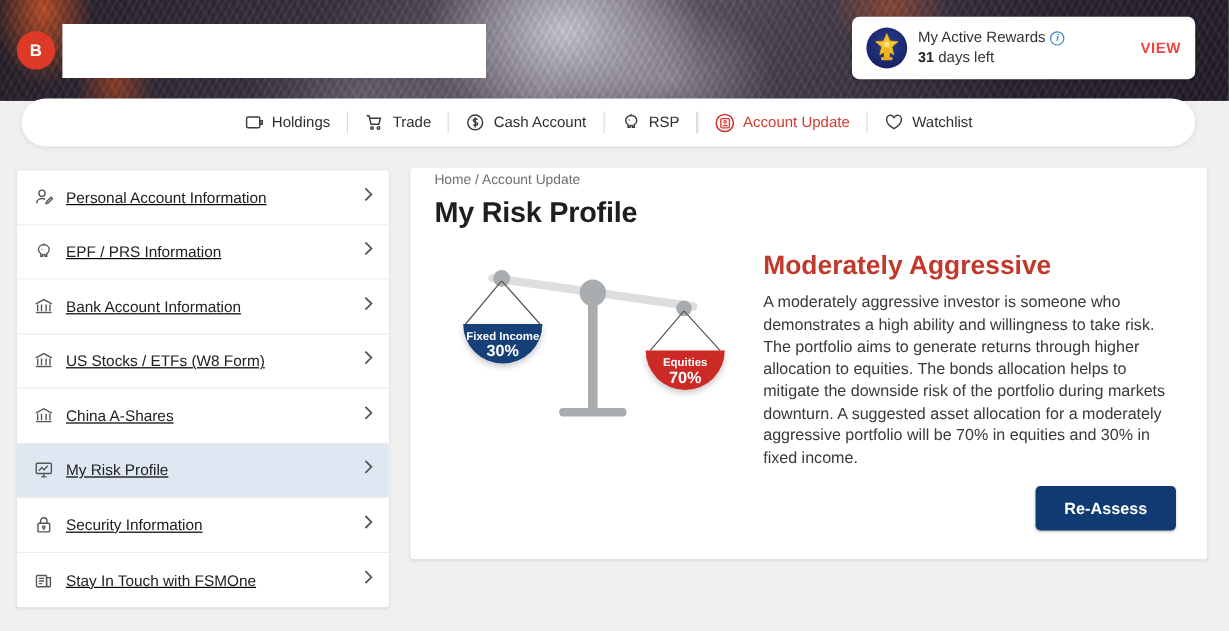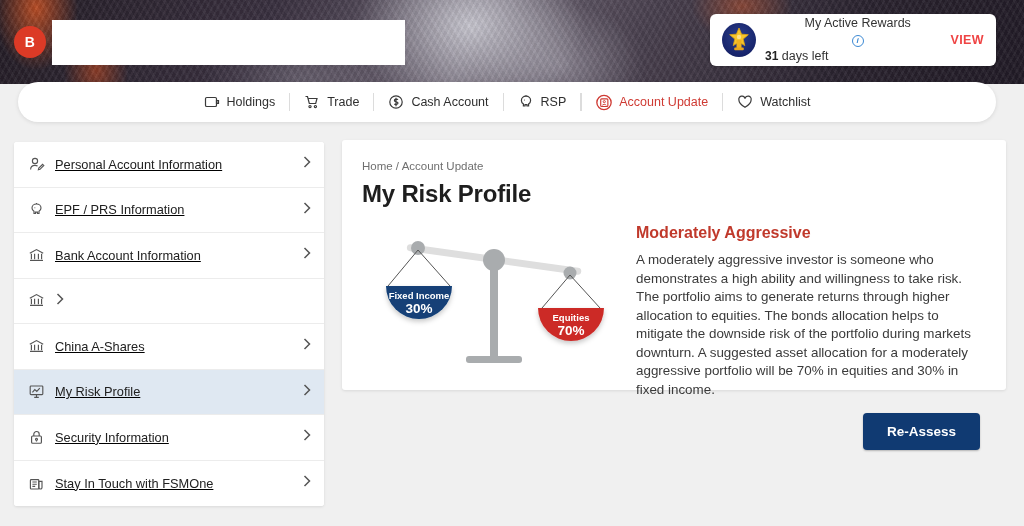--- a/index.html
+++ b/index.html
@@ -99,21 +99,20 @@
   }
   .medal svg { position: absolute; left: 0; top: 0; }
   .rewards-text { flex: 1 1 auto; line-height: 1.15; }
   .rw-line1 {
     font-size: 12.5px;
     color: #333;
     display: flex;
     align-items: center;
     gap: 4px;
     white-space: nowrap;
-    flex-direction: column;
   }
   .info-i {
     display: inline-flex;
     align-items: center;
     justify-content: center;
     width: 12px; height: 12px;
     border-radius: 50%;
     border: 1px solid #3d8ad4;
     color: #3d8ad4;
     font-size: 8px;
@@ -205,25 +204,25 @@
     flex: 1 1 auto;
     font-size: 12.8px;
     color: #212121;
   }
   .chev { color: #555; flex: 0 0 auto; }
 
   
   .maincard {
     position: absolute;
     left: 342px; top: 140px;
-    width: 664px; height: 250px;
+    width: 664px; height: 326px;
     background: #fff;
     border-radius: 3px;
     box-shadow: 0 1px 3px rgba(0,0,0,.10);
-    padding: 20px 26px 0 20px;
+    padding: 4px 26px 0 20px;
   }
   .breadcrumb { font-size: 11.5px; color: #6f6f6f; }
   .page-title {
     font-size: 24px;
     font-weight: bold;
     color: #1e1e1e;
     margin-top: 8px;
     letter-spacing: -0.2px;
   }
 
@@ -236,21 +235,21 @@
     flex: 0 0 auto;
     padding-top: 12px;
     text-align: right;
   }
   .profile-col {
     flex: 1 1 auto;
     padding-left: 12px;
     padding-top: 2px;
   }
   .risk-name {
-    font-size: 16px;
+    font-size: 22px;
     font-weight: bold;
     color: #c0392b;
     margin-bottom: 9px;
   }
   .risk-desc {
     font-size: 13.4px;
     line-height: 1.38;
     color: #3a3a3a;
   }
 
@@ -433,20 +432,21 @@
     </div>
 
     <div class="side-item">
       <span class="side-ico">
         <svg width="17" height="17" viewBox="0 0 17 17" fill="none" stroke="#555" stroke-width="1.15">
           <path d="M1.8 6.2L8.5 2.6l6.7 3.6"></path>
           <path d="M3.4 6.8v5.4M6.6 6.8v5.4M10.4 6.8v5.4M13.6 6.8v5.4"></path>
           <path d="M2 13.4h13"></path>
         </svg>
       </span>
+      <span class="side-label">US Stocks / ETFs (W8 Form)</span>
       <span class="chev">
         <svg width="10" height="16" viewBox="0 0 10 16" fill="none" stroke="#555" stroke-width="1.5">
             <path d="M2.5 3l5 5-5 5"></path>
           </svg>
       </span>
     </div>
 
     <div class="side-item">
       <span class="side-ico">
         <svg width="17" height="17" viewBox="0 0 17 17" fill="none" stroke="#555" stroke-width="1.15">

